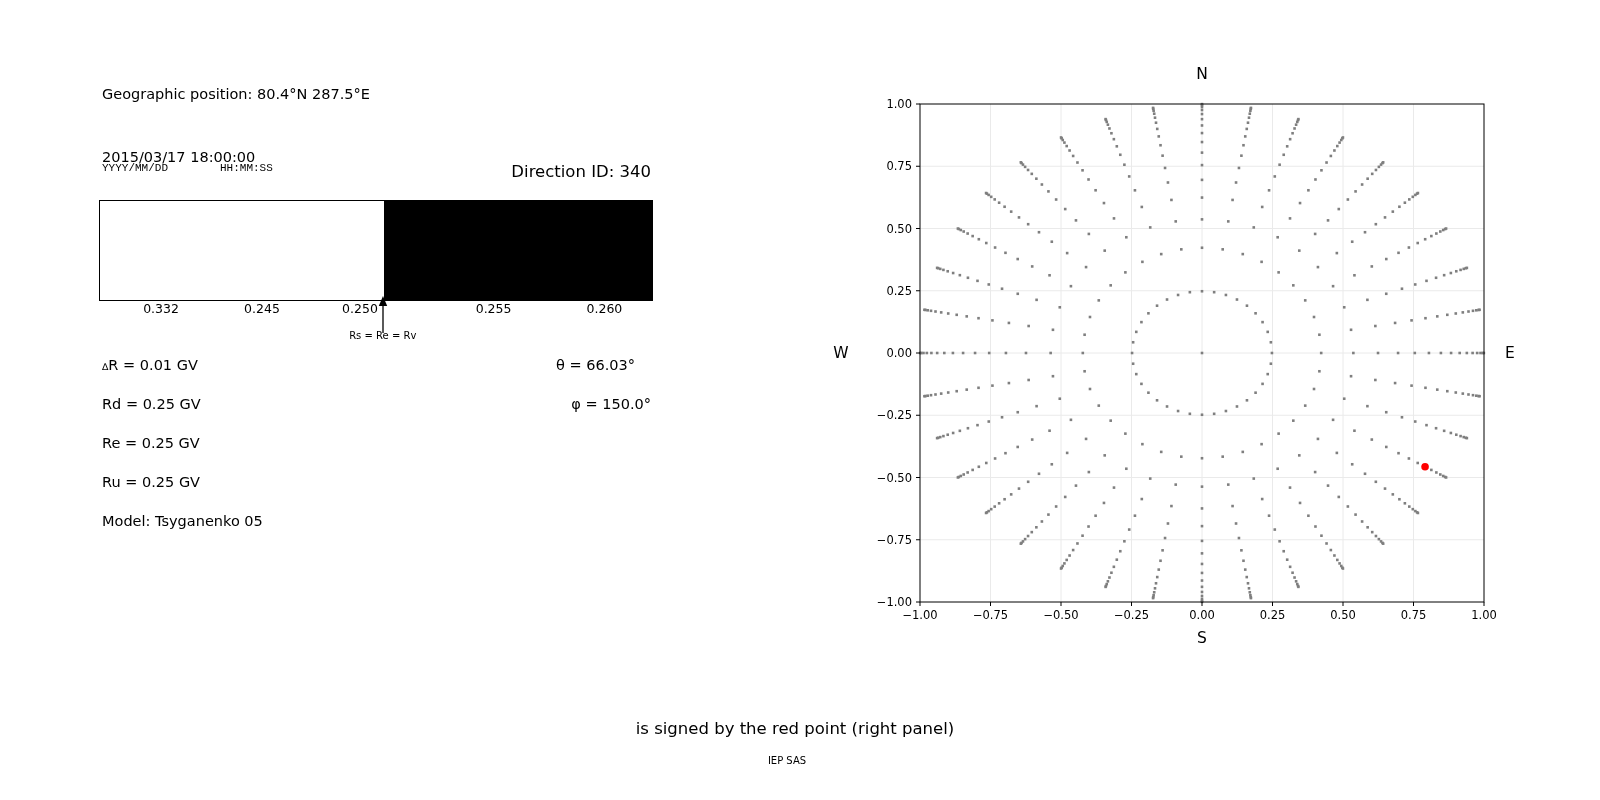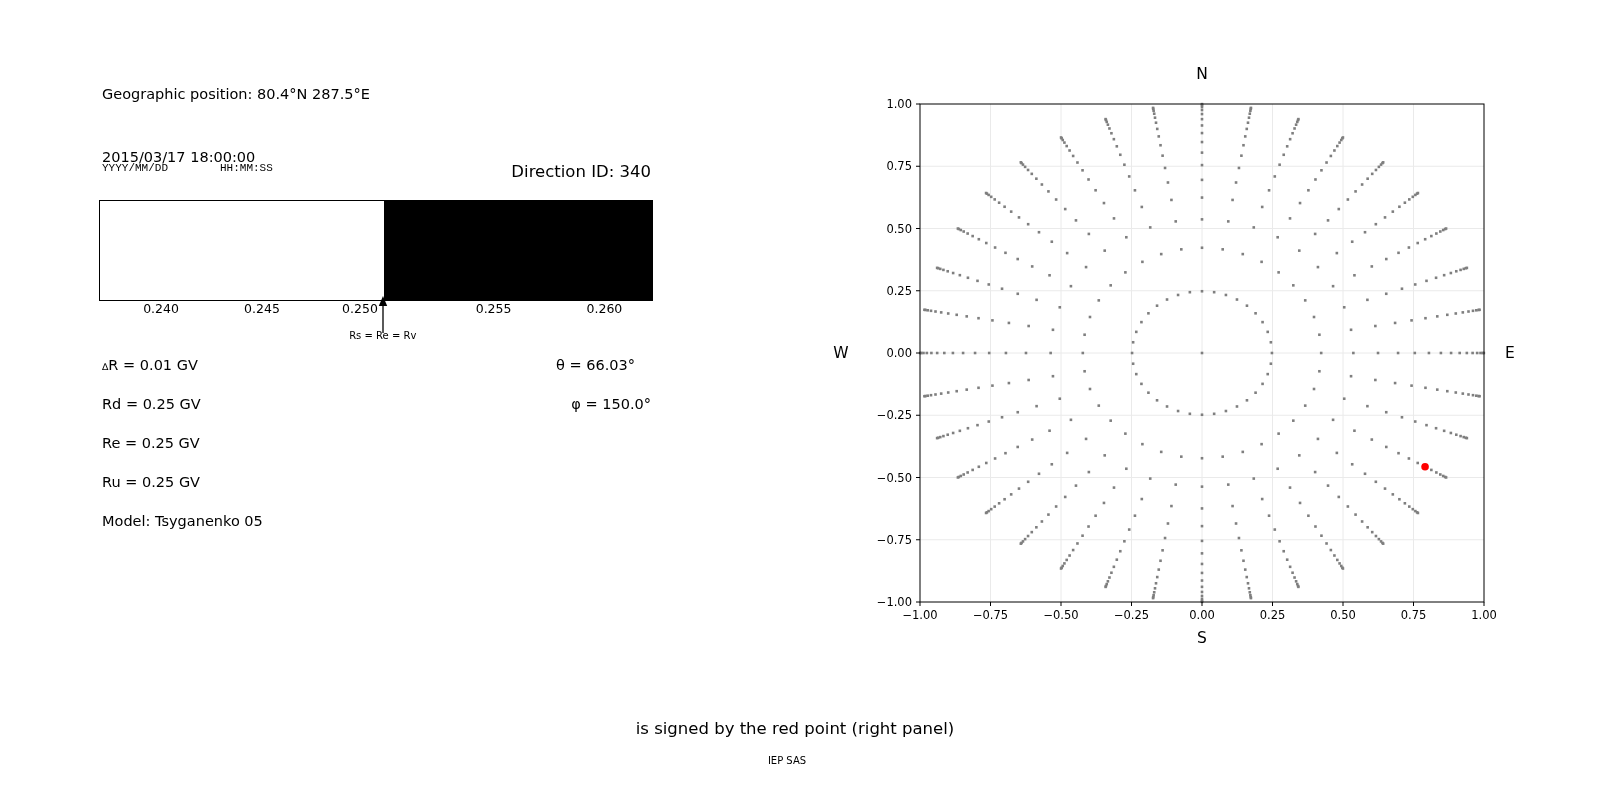--- a/index.html
+++ b/index.html
@@ -32,21 +32,21 @@
   <div class="abs t10" style="left:220px;top:162px;">HH:MM:SS</div>
 
   <div class="abs t16" style="left:400px;width:251px;top:162px;text-align:right;">Direction ID: 340</div>
 
   <div id="penumbra-bar" class="abs">
     <div class="seg" id="bar-allowed-seg" style="width: 51.4056%; background: rgb(255, 255, 255);"></div>
     <div class="seg" id="bar-forbidden-seg" style="width: 48.5944%; background: rgb(0, 0, 0);"></div>
   </div>
 
   <div id="bar-ticks">
-      <div class="abs bar-tick-label" style="left: 161.072px;">0.240</div>
+      <div class="abs bar-tick-label" style="left: 161.072px;">0.332</div>
       <div class="abs bar-tick-label" style="left: 262px;">0.245</div>
       <div class="abs bar-tick-label" style="left: 360px; text-align: right;">0.250</div>
       <div class="abs bar-tick-label" style="left: 493.602px;">0.255</div>
       <div class="abs bar-tick-label" style="left: 604.446px;">0.260</div>
     </div>
 
   <svg class="abs" id="bar-arrow" width="14" height="38" style="top: 296px; left: 375.759px;">
     <line x1="7" y1="37" x2="7" y2="3" stroke="#000" stroke-width="1.3"></line>
     <polygon points="7,0 2.8,10 11.2,10" fill="#000"></polygon>
   </svg>

